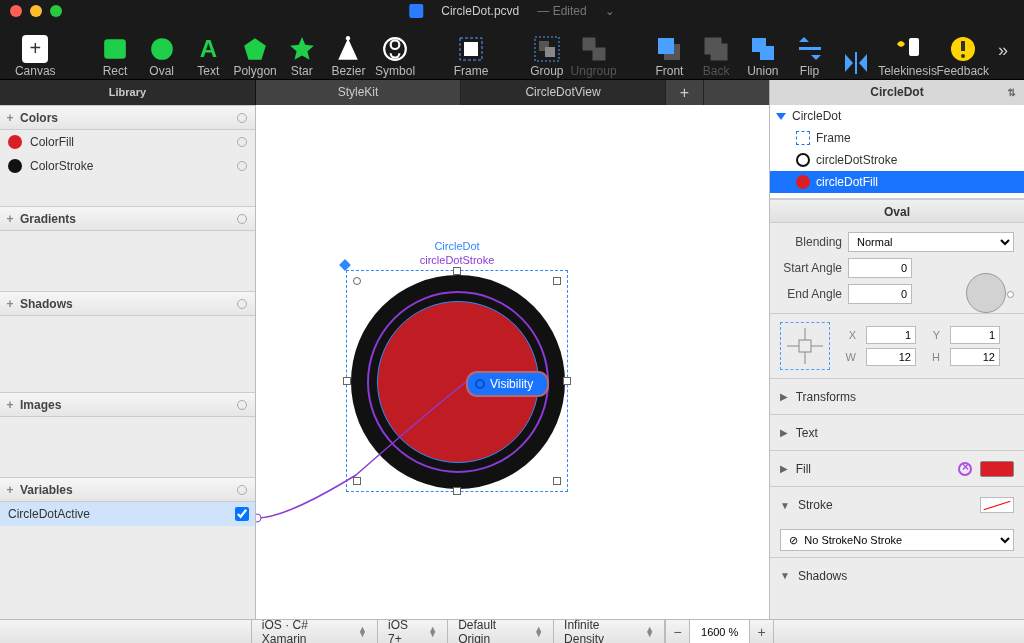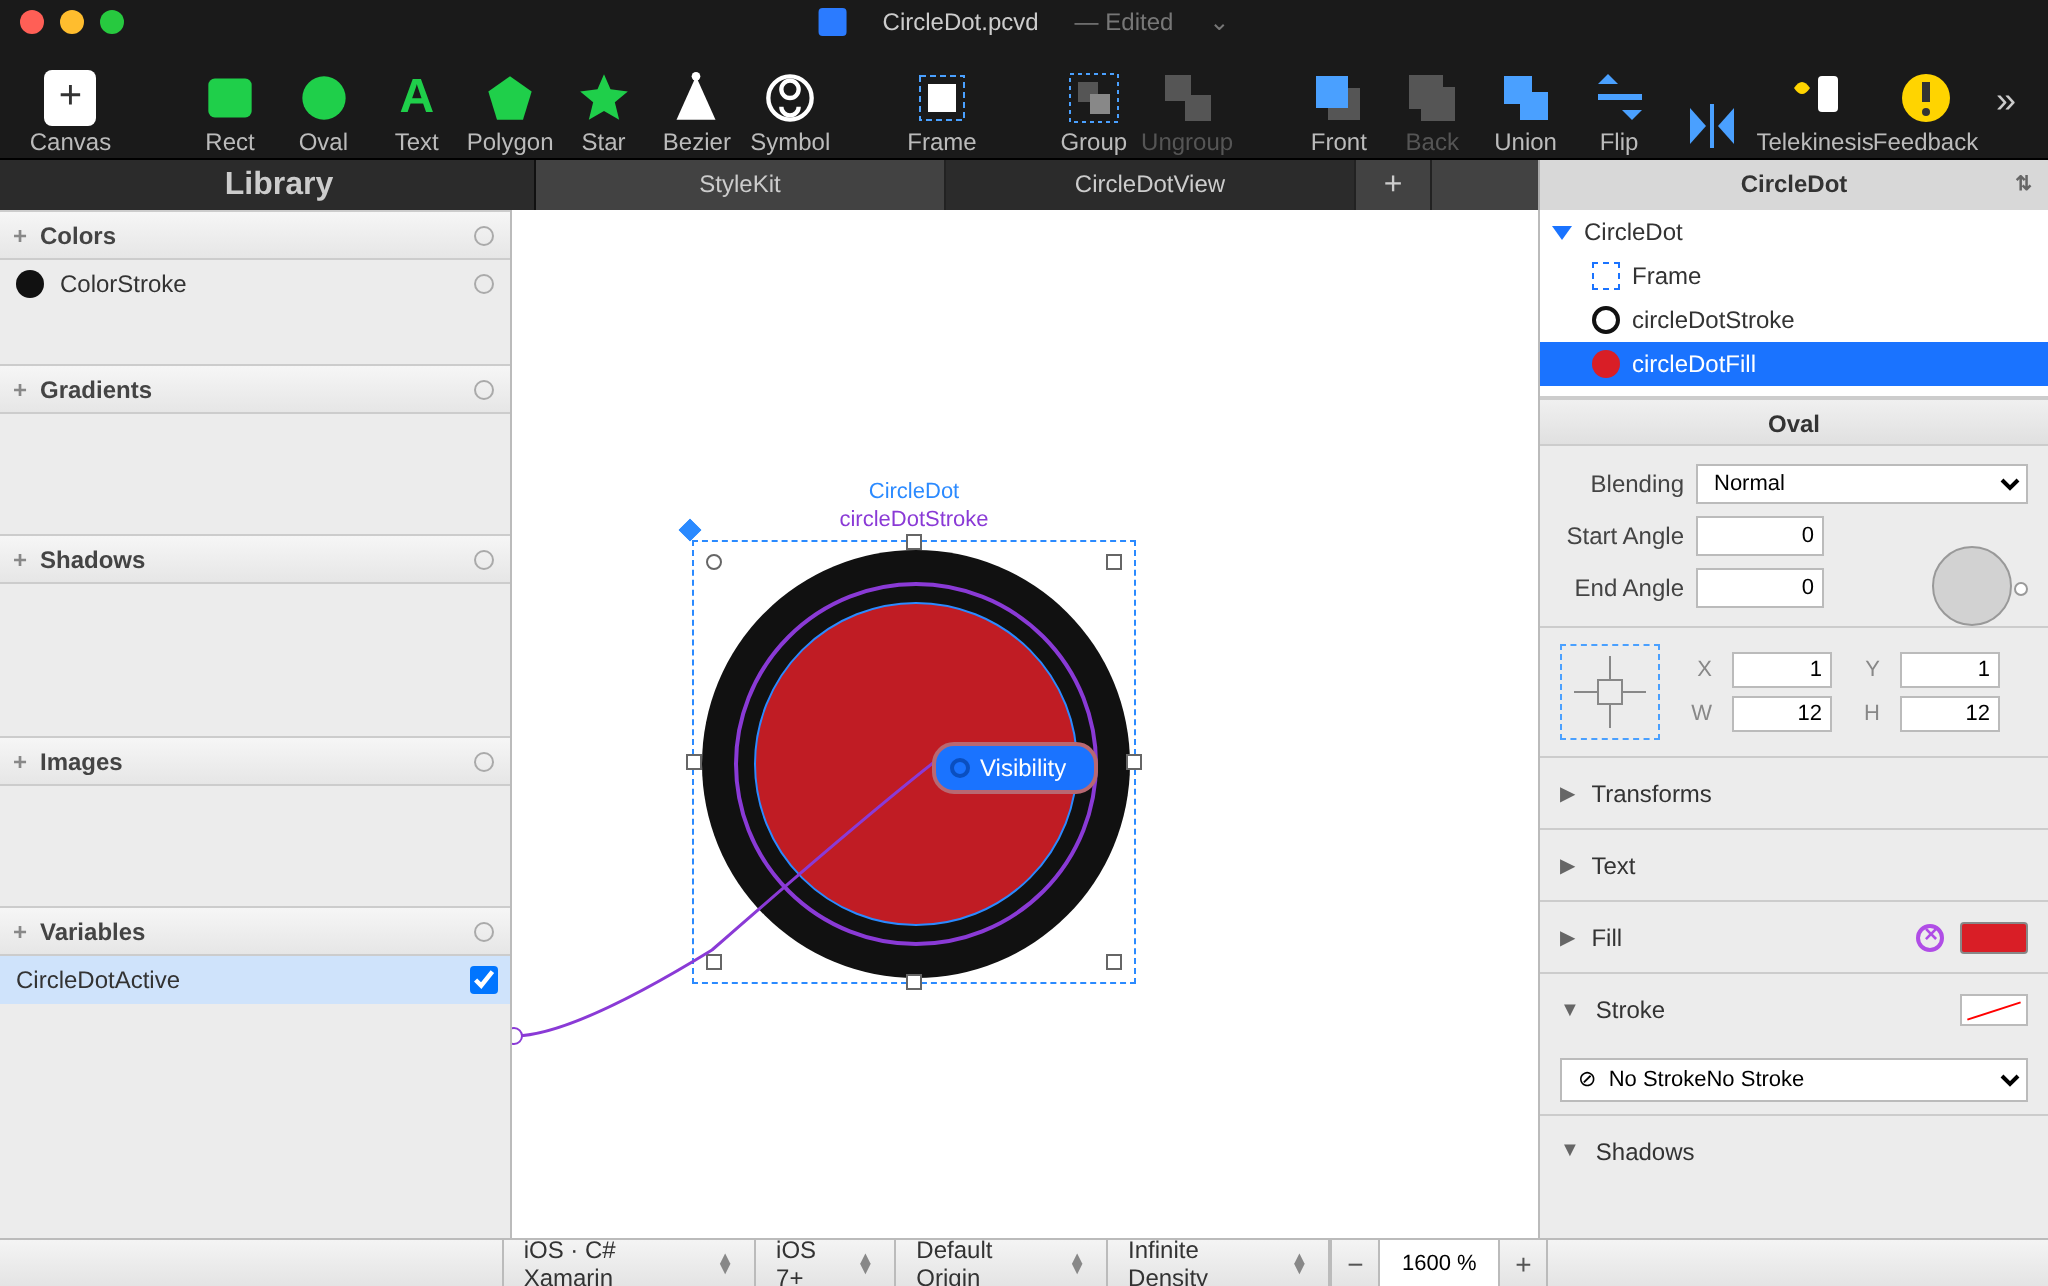--- a/index.html
+++ b/index.html
@@ -21,21 +21,21 @@
 .tool.disabled { color: #555; }
 .tool.disabled svg * { stroke: #555; fill: #555; }
 .tool-wide { width: 56px; }
 .tb-gap { width: 30px; }
 .tb-flex { flex: 1; }
 .more-icon { color: #ccc; font-size: 18px; padding: 0 8px; cursor: pointer; }
 
 .canvas-btn { width: 28px; height: 28px; background: #fff; border-radius: 4px; display: flex; align-items: center; justify-content: center; font-size: 20px; font-weight: 200; color: #333; }
 
 .tabs-row { height: 25px; background: #2b2b2b; display: flex; }
-.lib-title { width: 256px; background: #2b2b2b; color: #ccc; text-align: center; line-height: 25px; font-weight: 600; font-size: 16px; border-right: 1px solid #111; margin-left: 12px; }
+.lib-title { width: 256px; background: #2b2b2b; color: #ccc; text-align: center; line-height: 25px; font-weight: 600; font-size: 11px; border-right: 1px solid #111; }
 .tab { width: 205px; background: #424242; color: #ccc; text-align: center; line-height: 25px; border-right: 1px solid #222; cursor: pointer; }
 .tab.active { background: #2b2b2b; }
 .tab.add { width: 38px; font-size: 16px; }
 .tab-flex { flex: 1; background: #424242; }
 .insp-title { width: 255px; background: #d8d8d8; color: #333; text-align: center; line-height: 25px; font-weight: 600; border-left: 1px solid #aaa; position: relative; }
 .insp-title::after { content: "⇅"; position: absolute; right: 8px; font-size: 10px; color: #666; }
 
 .main { display: flex; height: 514px; }
 .sidebar-left { width: 256px; background: #ececec; border-right: 1px solid #bbb; }
 .section-hdr { height: 25px; background: linear-gradient(#f6f6f6,#e6e6e6); border-top: 1px solid #ccc; border-bottom: 1px solid #ccc; display: flex; align-items: center; position: relative; font-weight: 600; color: #444; }
@@ -299,20 +299,25 @@
   <div class="insp-title">CircleDot</div>
 </div>
 
 <div class="main">
 
   <div class="sidebar-left">
     <div class="section-hdr">
       <div class="plus">+</div>
       <div class="lbl">Colors</div>
       <div class="ring"></div>
+    </div>
+    <div class="lib-item">
+      <div class="sw" style="background:#d91e26"></div>
+      <span>ColorFill</span>
+      <div class="ring2"></div>
     </div>
     <div class="lib-item">
       <div class="sw" style="background:#111"></div>
       <span>ColorStroke</span>
       <div class="ring2"></div>
     </div>
     <div style="height:28px"></div>
     <div class="section-hdr">
       <div class="plus">+</div>
       <div class="lbl">Gradients</div>

